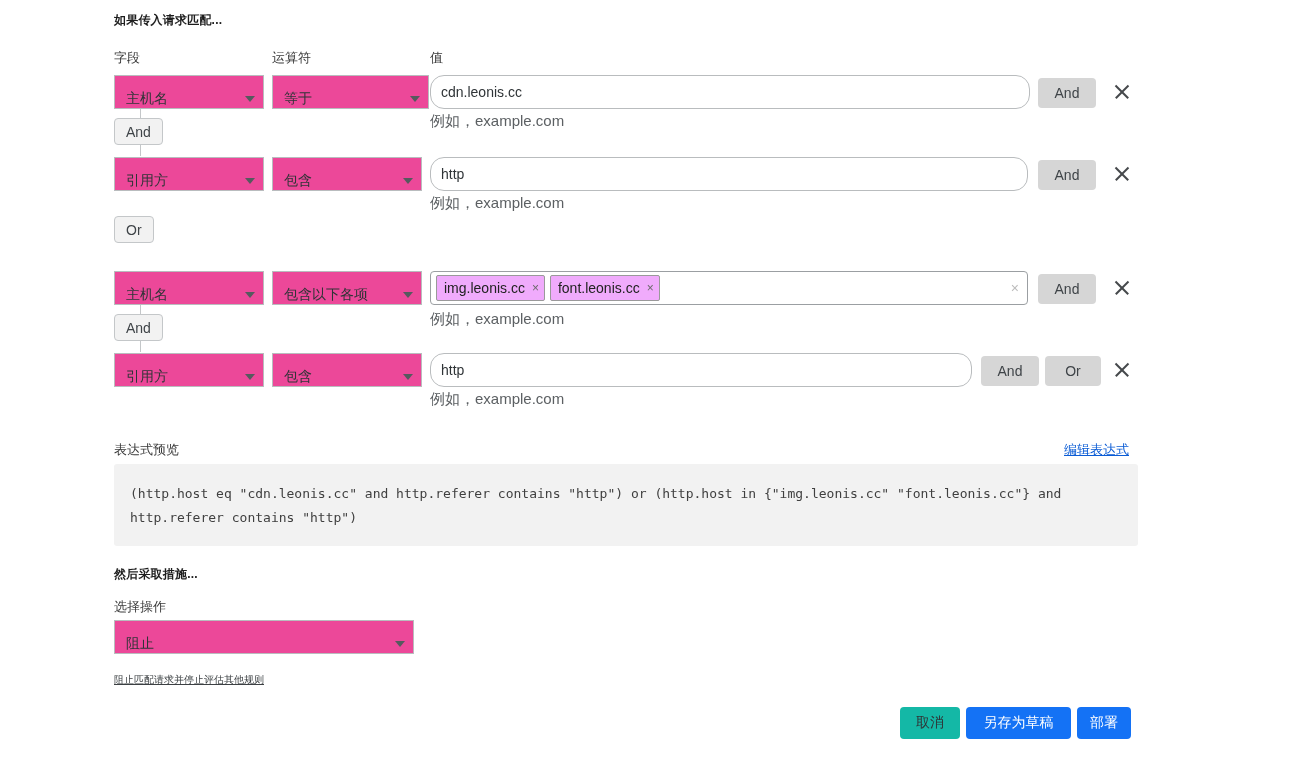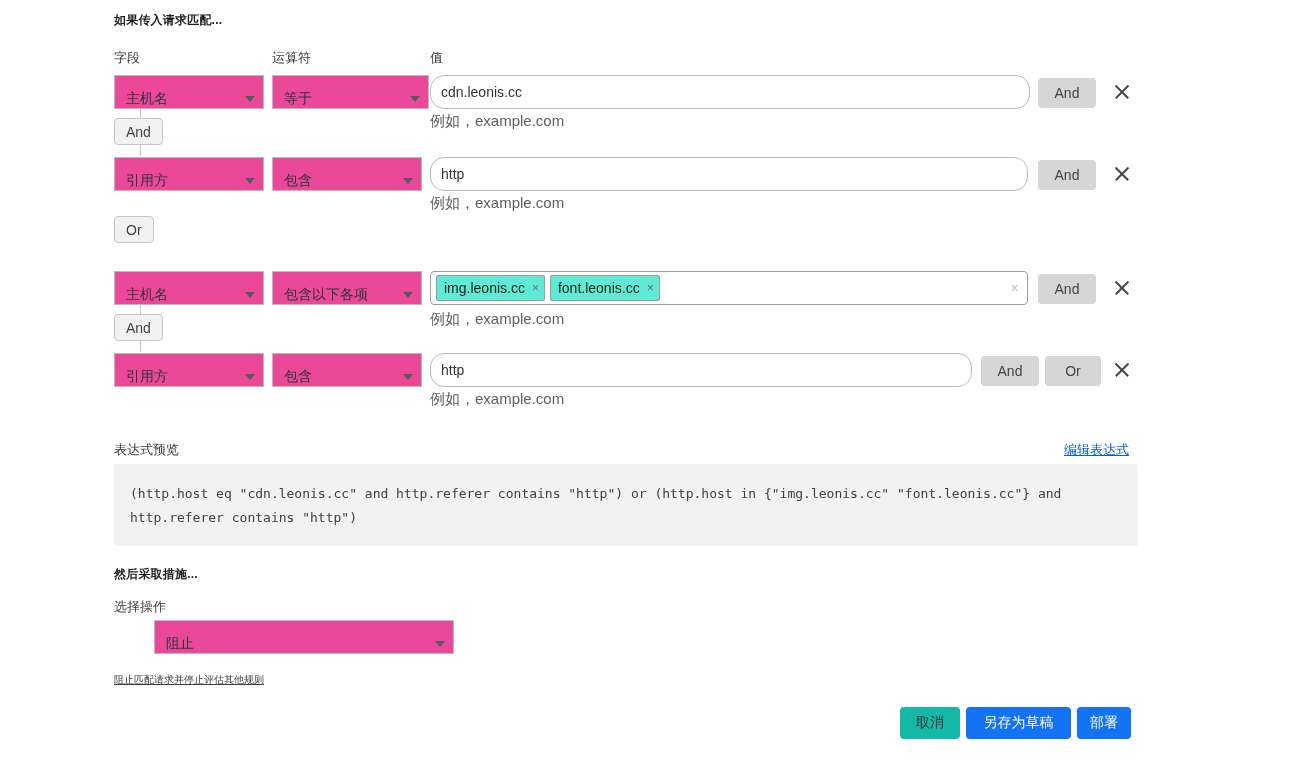--- a/index.html
+++ b/index.html
@@ -95,21 +95,21 @@
     border-radius: 4px;
     background: #ffffff;
     display: flex;
     align-items: center;
     padding: 0 6px 0 5px;
     cursor: text;
   }
   .chip {
     display: inline-flex;
     align-items: center;
-    background: #5eead4;
+    background: #f0abfc;
     border: 1px solid #9a9a9a;
     border-radius: 2px;
     height: 24px;
     padding: 0 5px 0 7px;
     margin-right: 5px;
     font-size: 14px;
     color: #222;
     white-space: nowrap;
   }
   .chip .chip-x {
@@ -340,21 +340,21 @@
   <div class="del-x" style="left:1112px; top:360px;"></div>
 
   <div class="field-label" style="left:114px; top:441px;">表达式预览</div>
   <div class="link" style="left:1064px; top:441px;">编辑表达式</div>
   <div class="expr-box" style="left:114px; top:464px; width:1024px; height:82px;">
     <span>(http.host eq "cdn.leonis.cc" and http.referer contains "http") or (http.host in {"img.leonis.cc" "font.leonis.cc"} and http.referer contains "http")</span>
   </div>
 
   <div class="section-title" style="left:114px; top:566px;text-align:center;">然后采取措施...</div>
   <div class="field-label" style="left:114px; top:598px;">选择操作</div>
-  <div class="select" style="left:114px; top:620px; width:300px; height:34px;margin-left:40px;">
+  <div class="select" style="left:114px; top:620px; width:300px; height:34px;">
     <span class="sel-text">阻止</span>
     <span class="caret"></span>
   </div>
   <div class="underline-note" style="left:114px; top:673px;">阻止匹配请求并停止评估其他规则</div>
 
   <div class="btn btn-secondary" style="left:900px; top:707px; width:60px;">取消</div>
   <div class="btn btn-primary" style="left:966px; top:707px; width:105px;">另存为草稿</div>
   <div class="btn btn-primary" style="left:1077px; top:707px; width:54px;">部署</div>
 
 </div>

